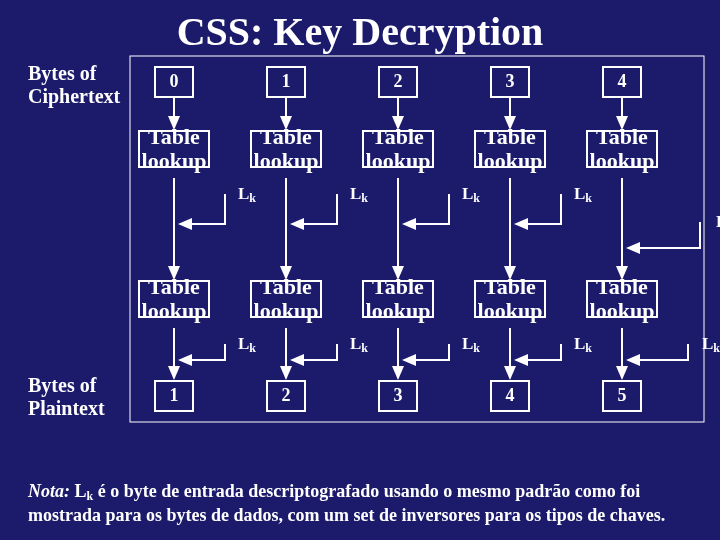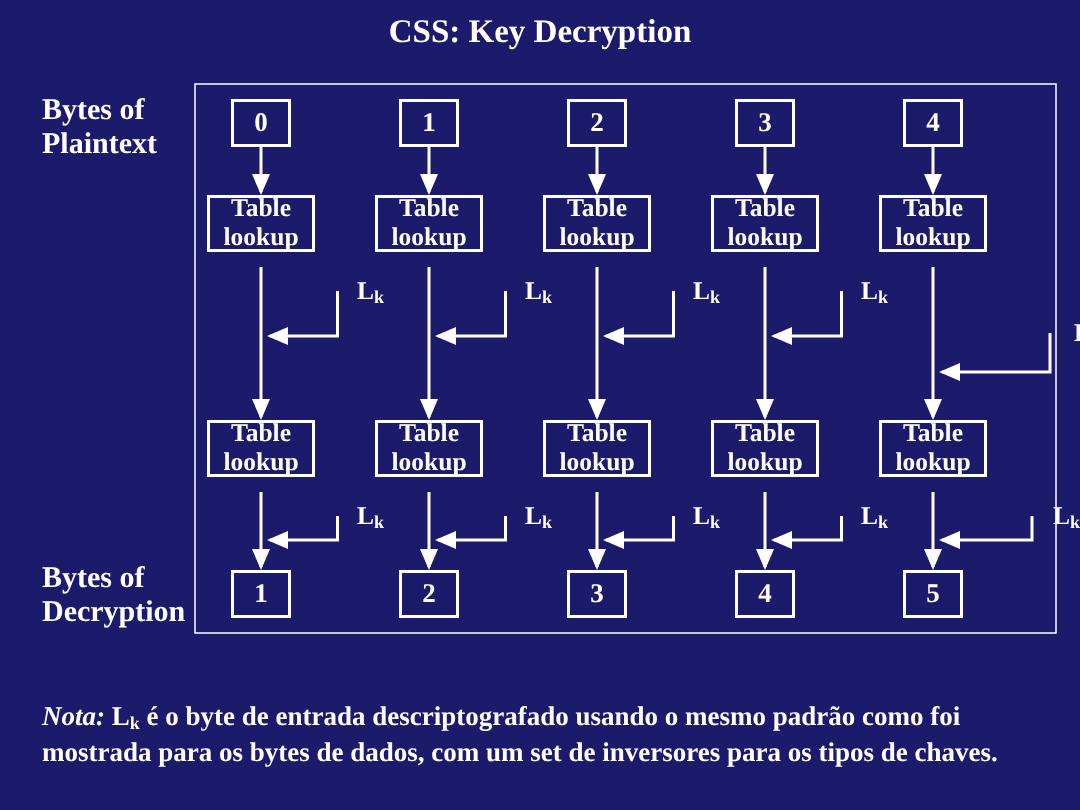--- a/index.html
+++ b/index.html
@@ -12,21 +12,21 @@
     position: relative;
     overflow: hidden;
   }
   .title {
     position: absolute;
     top: 8px;
     left: 0;
     right: 0;
     text-align: center;
     font-weight: bold;
-    font-size: 22px;
+    font-size: 40px;
     color: #ffffff;
   }
   .label {
     position: absolute;
     font-size: 20px;
     font-weight: bold;
     color: #ffffff;
     line-height: 1.15;
   }
   .box {
@@ -35,58 +35,58 @@
     text-align: center;
     font-size: 18px;
     font-weight: bold;
     display: flex;
     align-items: center;
     justify-content: center;
     box-sizing: border-box;
     line-height: 1.1;
   }
   .small-box { width: 40px; height: 32px; }
-  .tl-box { width: 72px; height: 38px; font-size: 17px; }
+  .tl-box { width: 72px; height: 38px; font-size: 22px; }
   .lk {
     position: absolute;
     font-size: 17px;
     font-weight: bold;
     margin-left: 36px;
   }
   .lk sub { font-size: 12px; vertical-align: -3px; }
   svg.wires {
     position: absolute;
     left: 0; top: 0;
     width: 720px; height: 540px;
     pointer-events: none;
   }
   .footnote {
     position: absolute;
     left: 28px;
     right: 28px;
-    bottom: 28px;
+    bottom: 14px;
     font-size: 18px;
     font-weight: bold;
     line-height: 1.25;
   }
   .footnote .fn-lk sub { font-size: 12px; vertical-align: -3px; }
   .footnote em { font-style: italic; font-weight: bold; }
 </style>
 </head>
 <body>
 
 <div class="title">CSS: Key Decryption</div>
 
 <div class="label" style="left:28px; top:62px;">
   <span>Bytes of</span><br>
-  <span>Plaintext</span>
+  <span>Ciphertext</span>
 </div>
 <div class="label" style="left:28px; top:374px;">
   <span>Bytes of</span><br>
-  <span>Decryption</span>
+  <span>Plaintext</span>
 </div>
 
 <div class="box small-box" style="left:154px; top:66px;">0</div>
 <div class="box small-box" style="left:266px; top:66px;">1</div>
 <div class="box small-box" style="left:378px; top:66px;">2</div>
 <div class="box small-box" style="left:490px; top:66px;">3</div>
 <div class="box small-box" style="left:602px; top:66px;">4</div>
 
 <div class="box tl-box" style="left:138px; top:130px; white-space:pre-line;">Table
 lookup</div>

